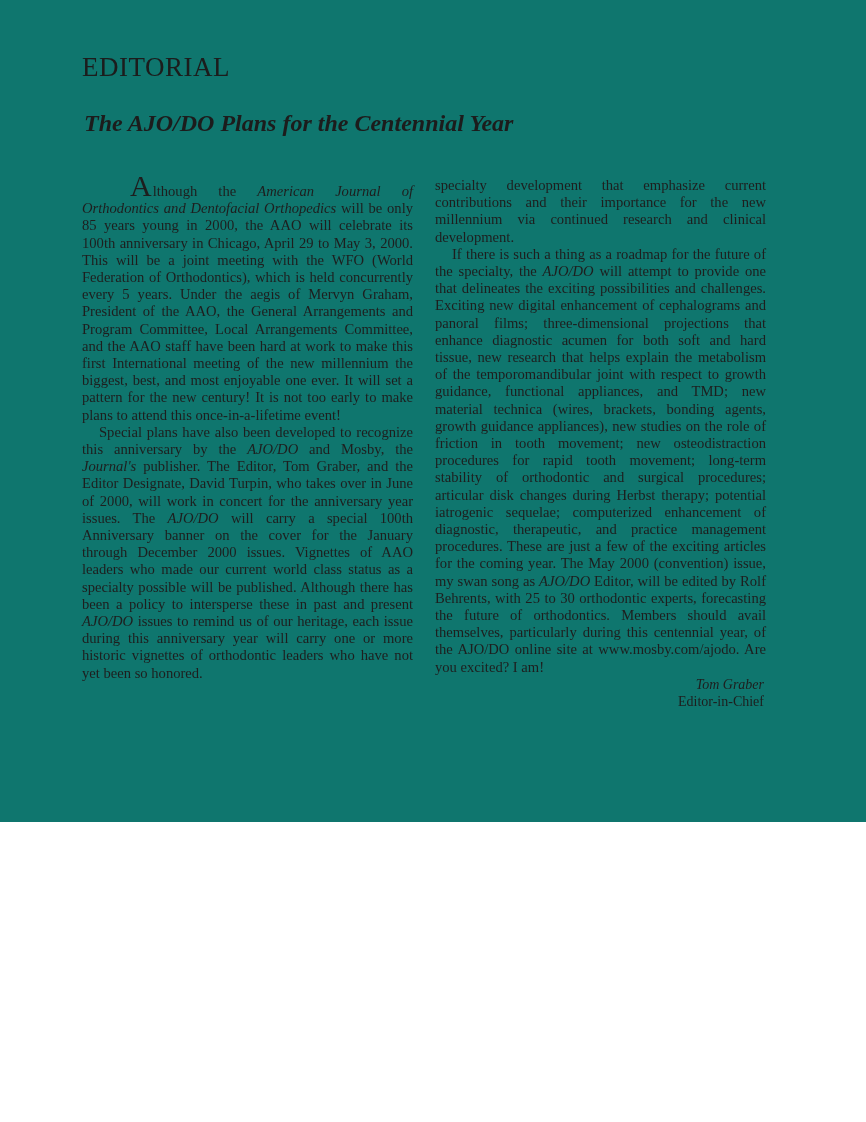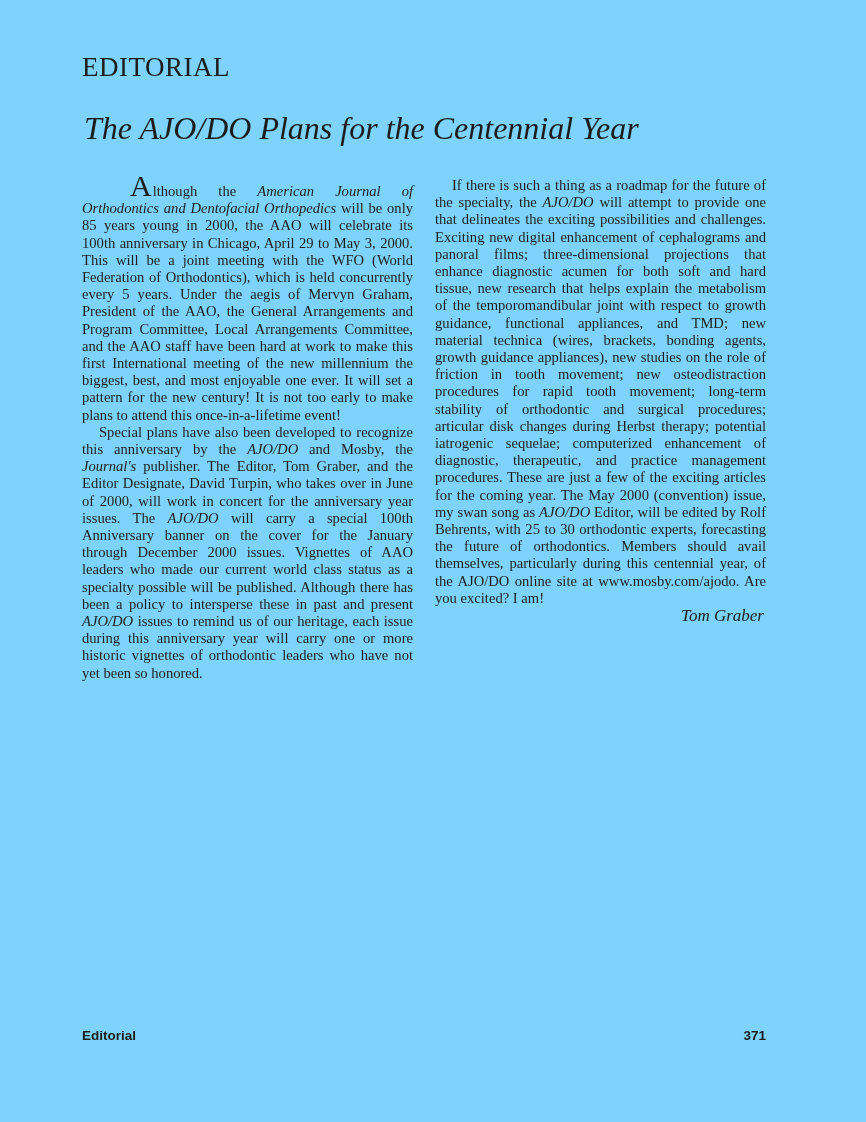--- a/index.html
+++ b/index.html
@@ -1,41 +1,41 @@
 <!DOCTYPE html>
 <html><head>
 <meta charset="utf-8">
 <style>
   html, body { margin: 0; padding: 0; background: #ffffff; }
   .page {
     position: relative;
     width: 866px;
-    height: 1122px;
-    background: #7dd3fc;
+    height: 822px;
+    background: #0f766e;
     font-family: "Liberation Serif", serif;
     color: #1e1e1e;
     overflow: hidden;
   }
   .kicker {
     position: absolute;
     left: 82px;
     top: 52px;
     margin: 0;
     font-size: 27px;
     font-weight: 400;
     letter-spacing: 0.5px;
     color: #1c1c1c;
   }
   .title {
     position: absolute;
     left: 84px;
     top: 110px;
     margin: 0;
-    font-size: 32px;
-    font-weight: 400;
+    font-size: 24px;
+    font-weight: 700;
     font-style: italic;
     color: #1c1c1c;
   }
   .columns {
     position: absolute;
     left: 82px;
     top: 177px;
     width: 684px;
     display: flex;
     gap: 22px;
@@ -52,21 +52,21 @@
   .col p.dropcap { text-indent: 48px; }
   .col p.cont { text-indent: 0; }
   .bigcap {
     font-size: 30px;
     line-height: 17.2px;
     letter-spacing: 1px;
   }
   em { font-style: italic; }
   .signature {
     text-align: right;
-    font-size: 17px;
+    font-size: 14px;
     line-height: 17.2px;
     padding-right: 2px;
   }
   .signature .sig-name { font-style: italic; }
   .footer {
     position: absolute;
     left: 82px;
     right: 100px;
     top: 1028px;
     display: flex;
@@ -84,23 +84,25 @@
   <h1 class="kicker">EDITORIAL</h1>
   <h2 class="title">The AJO/DO Plans for the Centennial Year</h2>
 
   <div class="columns">
     <div class="col">
         <p class="dropcap"><span class="bigcap">A</span><span>lthough the </span><em>American Journal of Orthodontics and Dentofacial Orthopedics</em><span> will be only 85 years young in 2000, the AAO will celebrate its 100th anniversary in Chicago, April 29 to May 3, 2000. This will be a joint meeting with the WFO (World Federation of Orthodontics), which is held concurrently every 5 years. Under the aegis of Mervyn Graham, President of the AAO, the General Arrangements and Program Committee, Local Arrangements Committee, and the AAO staff have been hard at work to make this first International meeting of the new millennium the biggest, best, and most enjoyable one ever. It will set a pattern for the new century! It is not too early to make plans to attend this once-in-a-lifetime event!</span></p>
         <p class="indent"><span>Special plans have also been developed to recognize this anniversary by the </span><em>AJO/DO</em><span> and Mosby, the </span><em>Journal's</em><span> publisher. The Editor, Tom Graber, and the Editor Designate, David Turpin, who takes over in June of 2000, will work in concert for the anniversary year issues. The </span><em>AJO/DO</em><span> will carry a special 100th Anniversary banner on the cover for the January through December 2000 issues. Vignettes of AAO leaders who made our current world class status as a specialty possible will be published. Although there has been a policy to intersperse these in past and present </span><em>AJO/DO</em><span> issues to remind us of our heritage, each issue during this anniversary year will carry one or more historic vignettes of orthodontic leaders who have not yet been so honored.</span></p>
       </div>
     <div class="col">
 
+    <p class="cont"><span>specialty development that emphasize current contributions and their importance for the new millennium via continued research and clinical development.</span></p>
         <p class="indent"><span>If there is such a thing as a roadmap for the future of the specialty, the </span><em>AJO/DO</em><span> will attempt to provide one that delineates the exciting possibilities and challenges. Exciting new digital enhancement of cephalograms and panoral films; three-dimensional projections that enhance diagnostic acumen for both soft and hard tissue, new research that helps explain the metabolism of the temporomandibular joint with respect to growth guidance, functional appliances, and TMD; new material technica (wires, brackets, bonding agents, growth guidance appliances), new studies on the role of friction in tooth movement; new osteodistraction procedures for rapid tooth movement; long-term stability of orthodontic and surgical procedures; articular disk changes during Herbst therapy; potential iatrogenic sequelae; computerized enhancement of diagnostic, therapeutic, and practice management procedures. These are just a few of the exciting articles for the coming year. The May 2000 (convention) issue, my swan song as </span><em>AJO/DO</em><span> Editor, will be edited by Rolf Behrents, with 25 to 30 orthodontic experts, forecasting the future of orthodontics. Members should avail themselves, particularly during this centennial year, of the AJO/DO online site at www.mosby.com/ajodo. Are you excited? I am!</span></p>
         <div class="signature">
           <div class="sig-name">Tom Graber</div>
+          <div>Editor-in-Chief</div>
         </div>
       </div>
   </div>
 
   <div class="footer">
     <span>Editorial</span>
     <span>371</span>
   </div>
 </div>
 

